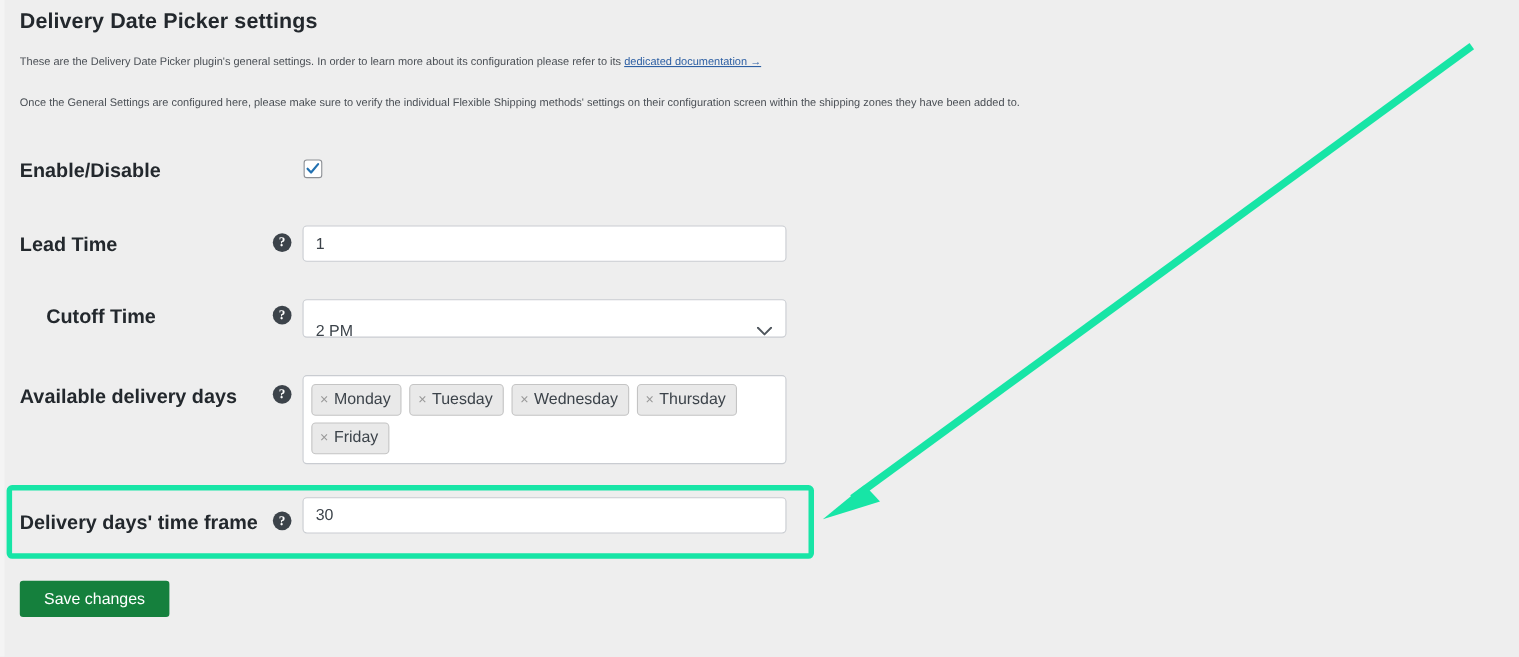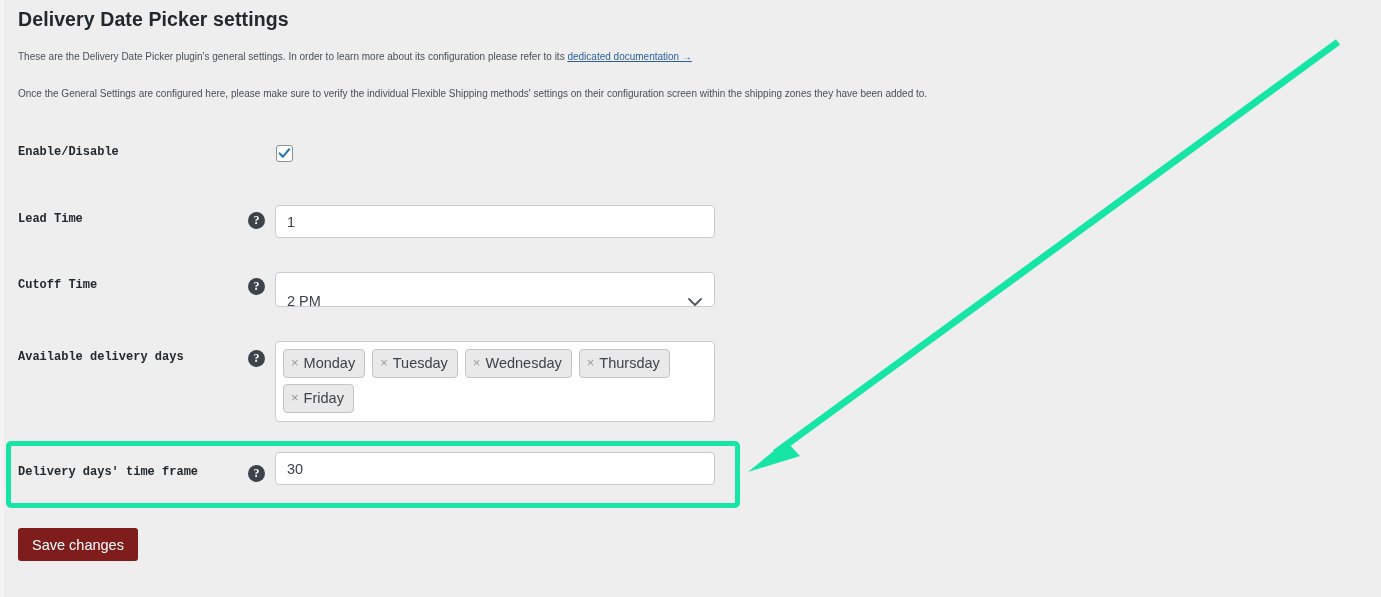--- a/index.html
+++ b/index.html
@@ -59,25 +59,24 @@
 
   
   .row {
     position: absolute;
     left: 0;
     width: 1381px;
   }
   .row-label {
     position: absolute;
     left: 18px;
-    font-size: 12px;
+    font-size: 18px;
     font-weight: bold;
     color: #23282d;
     white-space: nowrap;
-    font-family: Liberation Mono, monospace;
   }
   .help-icon {
     position: absolute;
     left: 248px;
     width: 17px;
     height: 17px;
     border-radius: 50%;
     background: #3c434a;
     color: #ffffff;
     font-size: 12px;
@@ -196,27 +195,27 @@
     box-sizing: border-box;
     pointer-events: none;
   }
 
   
   .save-btn {
     position: absolute;
     left: 18px;
     top: 528px;
     height: 33px;
-    background: #7f1d1d;
+    background: #15803d;
     color: #ffffff;
     border: none;
     border-radius: 3px;
     font-family: "Liberation Sans", sans-serif;
     font-size: 14.5px;
-    padding: 0 14px;
+    padding: 0 22px;
     cursor: pointer;
   }
 
   
   .arrow-overlay {
     position: absolute;
     left: 0; top: 0;
     width: 1381px;
     height: 597px;
     pointer-events: none;
@@ -248,21 +247,21 @@
       </label>
     </div>
 
     <div class="row">
       <div class="row-label" style="top:212px;">Lead Time</div>
       <div class="help-icon" style="top:212px;">?</div>
       <input class="field" style="top: 205px;" type="text" value="1">
     </div>
 
     <div class="row">
-      <div class="row-label" style="top:278px;">Cutoff Time</div>
+      <div class="row-label" style="top:278px;margin-left:24px;">Cutoff Time</div>
       <div class="help-icon" style="top:278px;">?</div>
       <div class="select-field" style="top:272px;">
         <span>2 PM</span>
         <span class="chevron">
           <svg width="14" height="9" viewBox="0 0 14 9">
             <path d="M1 1 L7 7 L13 1" stroke="#50575e" stroke-width="1.8" fill="none" stroke-linecap="round" stroke-linejoin="round"></path>
           </svg>
         </span>
       </div>
     </div>

